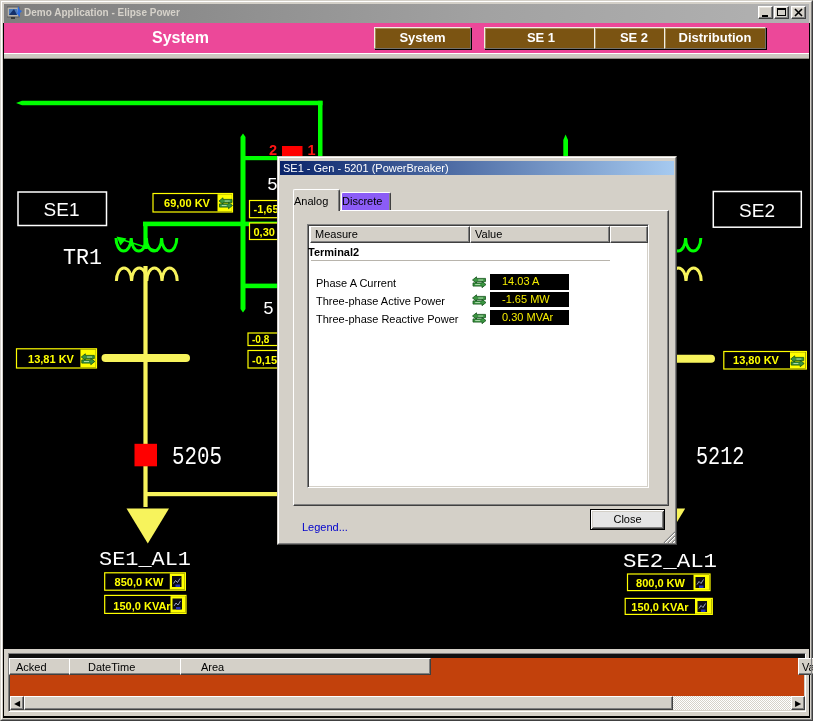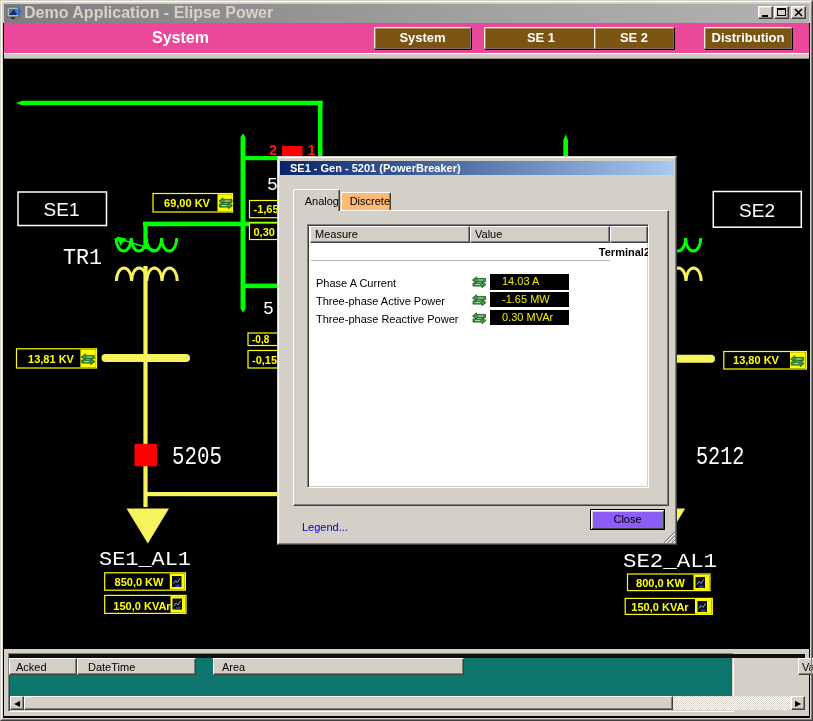--- a/index.html
+++ b/index.html
@@ -3,71 +3,71 @@
 *{margin:0;padding:0;box-sizing:border-box}
 html,body{width:813px;height:721px;background:#000;overflow:hidden}
 body{font-family:"Liberation Sans",sans-serif}
 #app{position:absolute;left:0;top:0;width:813px;height:721px;background:#d4d0c8;
  border:1px solid;border-color:#d4d0c8 #404040 #404040 #d4d0c8}
 #app .inedge{position:absolute;left:0;top:0;right:0;bottom:0;border:1px solid;border-color:#fff #808080 #808080 #fff;z-index:50;pointer-events:none}
 #client{position:absolute;left:2px;top:2px;width:807px;height:715px;background:#000}
 
 #titlebar{position:absolute;left:0;top:0;width:807px;height:20px;border:1px solid #d4d0c8;border-bottom:none;
  background:linear-gradient(90deg,#7e7e7e,#a2a2a2 60%,#b2b2b2);color:#d6d2ca;
- font-weight:bold;font-size:16px;line-height:18px}
+ font-weight:bold;font-size:10px;line-height:18px}
 #titlebar .ttl{position:absolute;left:20px;top:0}
 .icoapp{position:absolute;left:3px;top:2px}
 .capbtn{position:absolute;top:2px;width:15px;height:13px;background:#d4d0c8;
  border:1px solid;border-color:#fff #404040 #404040 #fff;box-shadow:inset -1px -1px 0 #808080,inset 1px 1px 0 #e8e4dc}
 
 #toolbar{position:absolute;left:1px;top:20px;width:805px;height:30px;background:#ec4899}
 #toolbar .sys{position:absolute;left:148px;top:6px;color:#fff;font-size:16px;font-weight:bold}
 .tbtn{position:absolute;top:4px;height:22px;background:#7b5412;color:#fff;font-weight:bold;
  font-size:13px;text-align:center;line-height:19px;
  border:1px solid;border-color:#f2eee6 #757069 #757069 #f2eee6;
  box-shadow:inset 1px 1px 0 #a58b53,1px 1px 0 #000}
 #divider{position:absolute;left:1px;top:50px;width:805px;height:6px;background:#cdc9c1;
  border-top:1px solid #fff;border-bottom:1px solid #8c8881}
 #screen{position:absolute;left:1px;top:56px;width:805px;height:590px;background:#000}
 
 #alarm{position:absolute;left:1px;top:646px;width:805px;height:67px;background:#d4d0c8}
-#lv{position:absolute;left:4px;top:4px;width:726px;height:59px;background:#0f766e;
+#lv{position:absolute;left:4px;top:4px;width:798px;height:59px;background:#c2410c;
  border:1px solid;border-color:#808080 #fff #fff #808080;
  box-shadow:inset 1px 1px 0 #404040,inset -1px -1px 0 #d4d0c8}
 .hcell{position:absolute;top:4px;height:17px;background:#d4d0c8;font-size:11px;color:#000;
  line-height:16px;padding-left:6px;white-space:nowrap;overflow:hidden;
  border:1px solid;border-color:#fff #404040 #404040 #fff;box-shadow:inset -1px -1px 0 #808080}
 #hsb{position:absolute;left:1px;bottom:1px;width:795px;height:14px;background:repeating-conic-gradient(#ffffff 0% 25%,#d6d2ca 0% 50%);background-size:2px 2px}
 .sbtn{position:absolute;top:0;width:14px;height:14px;background:#d4d0c8;
  border:1px solid;border-color:#fff #404040 #404040 #fff;box-shadow:inset -1px -1px 0 #808080;
  font-size:8px;text-align:center;line-height:13px;color:#000}
 #thumb{position:absolute;left:14px;top:0;width:649px;height:14px;background:#d4d0c8;
  border:1px solid;border-color:#fff #404040 #404040 #fff;box-shadow:inset -1px -1px 0 #808080}
 
 #dlg{position:absolute;left:277px;top:156px;width:400px;height:389px;background:#d4d0c8;
  border:1px solid;border-color:#d4d0c8 #404040 #404040 #d4d0c8;z-index:20}
 #dlg .inedge2{position:absolute;left:0;top:0;right:0;bottom:0;border:1px solid;border-color:#fff #808080 #808080 #fff;pointer-events:none}
 #dcap{position:absolute;left:2px;top:4px;width:394px;height:14px;
  background:linear-gradient(90deg,#0a246a,#a6caf0);color:#fff;
- font-size:11px;font-weight:bold;line-height:14px;padding-left:10px}
-.tab{position:absolute;background:#d4d0c8;font-size:11px;color:#000;text-align:right;
+ font-size:11px;font-weight:normal;line-height:14px;padding-left:3px}
+.tab{position:absolute;background:#d4d0c8;font-size:11px;color:#000;text-align:left;
  border:1px solid;border-color:#fff #404040 #d4d0c8 #fff;border-bottom:none;
  border-radius:2px 2px 0 0;box-shadow:inset -1px 0 0 #808080}
 #tabpanel{position:absolute;left:15px;top:53px;width:376px;height:296px;background:#d4d0c8;
  border:1px solid;border-color:#fff #404040 #404040 #fff;box-shadow:inset -1px -1px 0 #808080,inset 1px 1px 0 #d4d0c8}
 #whitebox{position:absolute;left:13px;top:13px;width:342px;height:264px;background:#fff;
  border:1px solid;border-color:#808080 #fff #fff #808080;box-shadow:inset 1px 1px 0 #404040,inset -1px -1px 0 #d4d0c8;overflow:hidden}
 .thcell{position:absolute;top:1px;height:17px;background:#d4d0c8;font-size:11px;color:#000;
  line-height:15px;padding-left:4px;border:1px solid;border-color:#fff #404040 #404040 #fff;
  box-shadow:inset -1px -1px 0 #808080}
 .rowlab{position:absolute;left:8px;font-size:11px;color:#000;white-space:nowrap}
 .vbox{position:absolute;left:182px;width:79px;height:15.5px;background:#000;color:#f5ed00;
  font-size:11px;line-height:15.5px;padding-left:12px;white-space:nowrap}
 #legend{position:absolute;left:24px;top:364px;font-size:11px;color:#0000cc;}
-#closebtn{position:absolute;left:312px;top:352px;width:75px;height:21px;background:#8b5cf6;
+#closebtn{position:absolute;left:312px;top:352px;width:75px;height:21px;background:#e5e5e5;
  border:1px solid #000;font-size:11px;text-align:center;line-height:19px;color:#000;
  box-shadow:inset 1px 1px 0 #fff,inset -1px -1px 0 #404040,inset 2px 2px 0 #d4d0c8,inset -2px -2px 0 #808080}
 svg{position:absolute;left:0;top:0}
 </style></head><body>
 <div id="app">
  <div id="client">
   <div id="titlebar">
     <svg class="icoapp" width="15" height="15">
       <rect x="0" y="1" width="12" height="10" fill="#b8b4ac" stroke="#5a5a5a" stroke-width="1"></rect>
       <rect x="2" y="3" width="8" height="6" fill="#4a78b8"></rect>
@@ -91,21 +91,21 @@
           <svg width="14" height="12">
             <path d="M3,2 L10,9 M10,2 L3,9" stroke="#000" stroke-width="1.6"></path>
           </svg>
         </div>
   </div>
   <div id="toolbar">
     <span class="sys">System</span>
     <div class="tbtn" style="left:370px;width:97px">System</div>
     <div class="tbtn" style="left:480px;width:114px">SE 1</div>
     <div class="tbtn" style="left:590px;width:80px">SE 2</div>
-    <div class="tbtn" style="left:700px;width:88px">Distribution</div>
+    <div class="tbtn" style="left:660px;width:102px">Distribution</div>
   </div>
   <div id="divider"></div>
   <div id="screen"></div>
   <svg id="diagram" width="813" height="721" style="left:-3px;top:-3px">
    <defs>
     <g id="garrow">
       <polygon points="13.5,2.4 4.5,2.4 4.5,0.8 0.5,4 4.5,7.2 4.5,5.6 13.5,5.6" fill="#3a9440" stroke="#14541a" stroke-width="0.8"></polygon>
       <rect x="6.2" y="3.5" width="5" height="1.1" fill="#a8d8a8"></rect>
       <polygon points="1,6.9 10,6.9 10,5.3 14,8.5 10,11.7 10,10.1 1,10.1" fill="#3a9440" stroke="#14541a" stroke-width="0.8"></polygon>
       <rect x="3.2" y="8" width="5" height="1.1" fill="#a8d8a8"></rect>
@@ -214,43 +214,43 @@
     <text x="253.5" y="213">-1,65</text>
     <text x="253.5" y="235.5">0,30 M</text>
     <text x="252" y="343" font-size="10">-0,8</text>
     <text x="252" y="363.5">-0,15</text>
    </g>
   </svg>
   <div id="alarm">
     <div id="lv">
       <div style="position:absolute;left:0;top:0;width:796px;height:4px;background:#101010"></div>
       <div class="hcell" style="left:0px;width:68px">Acked</div>
-      <div class="hcell" style="left:68px;width:119px;padding-left:10px">DateTime</div>
-      <div class="hcell" style="left:204px;width:251px;padding-left:8px">Area</div>
+      <div class="hcell" style="left:60px;width:119px;padding-left:18px">DateTime</div>
+      <div class="hcell" style="left:171px;width:251px;padding-left:20px">Area</div>
       <div class="hcell" style="left:789px;width:40px;padding-left:3px">Value</div>
       <div id="hsb">
         <div class="sbtn" style="left:0">◀</div>
         <div id="thumb"></div>
         <div class="sbtn" style="left:781px">▶</div>
       </div>
     </div>
   </div>
  </div>
  <div class="inedge"></div>
 </div>
 <div id="dlg">
   <div id="dcap">SE1 - Gen - 5201 (PowerBreaker)</div>
   <div class="tab" style="left:15px;top:32px;width:47px;height:22px;line-height:22px;z-index:3">Analog</div>
-  <div class="tab" style="left:63px;top:35px;width:50px;height:18px;line-height:17px;background:#fdba74">Discrete</div>
+  <div class="tab" style="left:63px;top:35px;width:50px;height:18px;line-height:17px;background:#8b5cf6">Discrete</div>
   <div id="tabpanel">
     <div id="whitebox">
       <div class="thcell" style="left:2px;width:160px">Measure</div>
       <div class="thcell" style="left:162px;width:140px">Value</div>
       <div class="thcell" style="left:302px;width:38px"></div>
-      <div style="position:absolute;left:0;top:21px;width:342px;text-align:right;font-size:11px;font-weight:bold;color:#000">Terminal2</div>
+      <div style="position:absolute;left:0;top:21px;width:342px;text-align:left;font-size:11px;font-weight:bold;color:#000">Terminal2</div>
       <div style="position:absolute;left:3px;top:34.5px;width:299px;height:1px;background:#b8b4ac"></div>
       <div class="rowlab" style="top:51.5px">Phase A Current</div>
       <div class="rowlab" style="top:69.5px">Three-phase Active Power</div>
       <div class="rowlab" style="top:87.5px">Three-phase Reactive Power</div>
       <svg style="left:164px;top:50.5px" width="17" height="12">
           <use href="#garrow"></use>
         </svg>
       <svg style="left:164px;top:68.5px" width="17" height="12">
           <use href="#garrow"></use>
         </svg>

